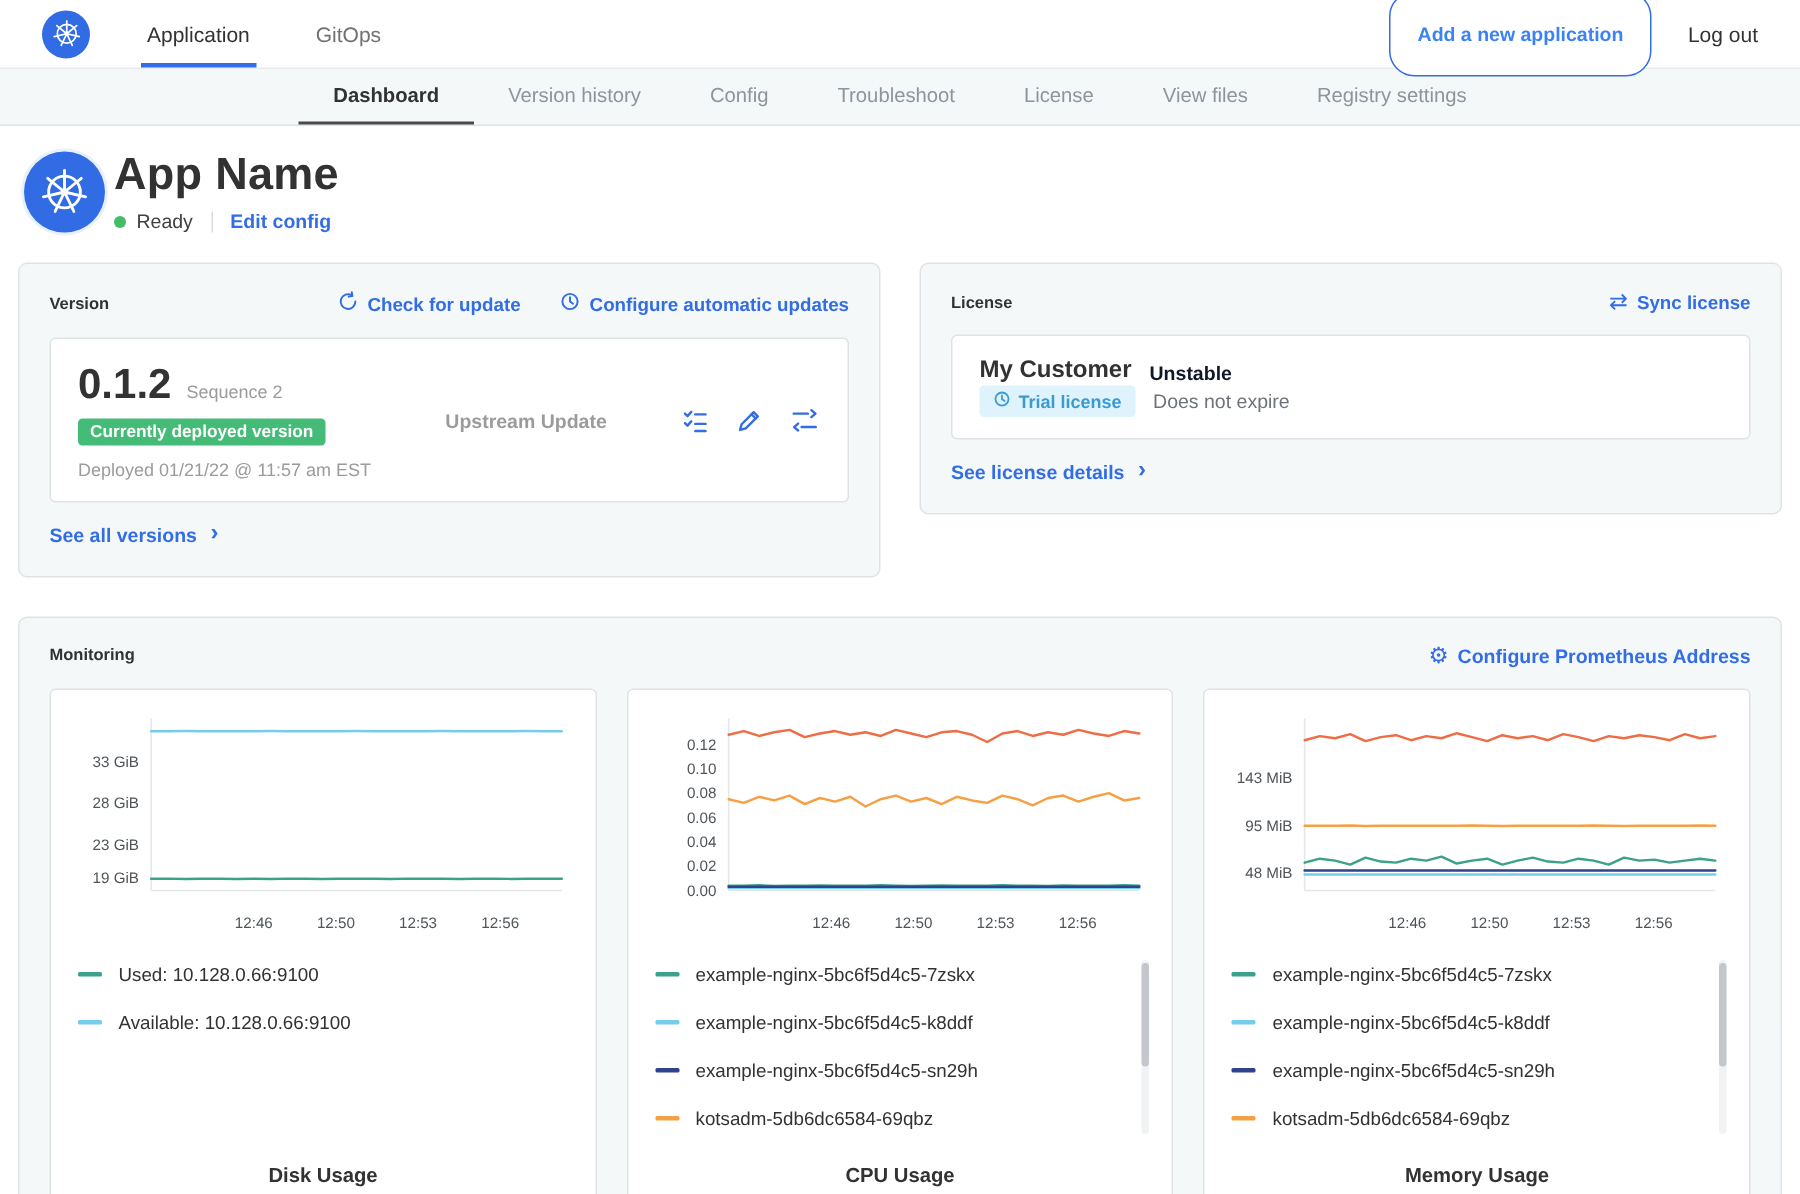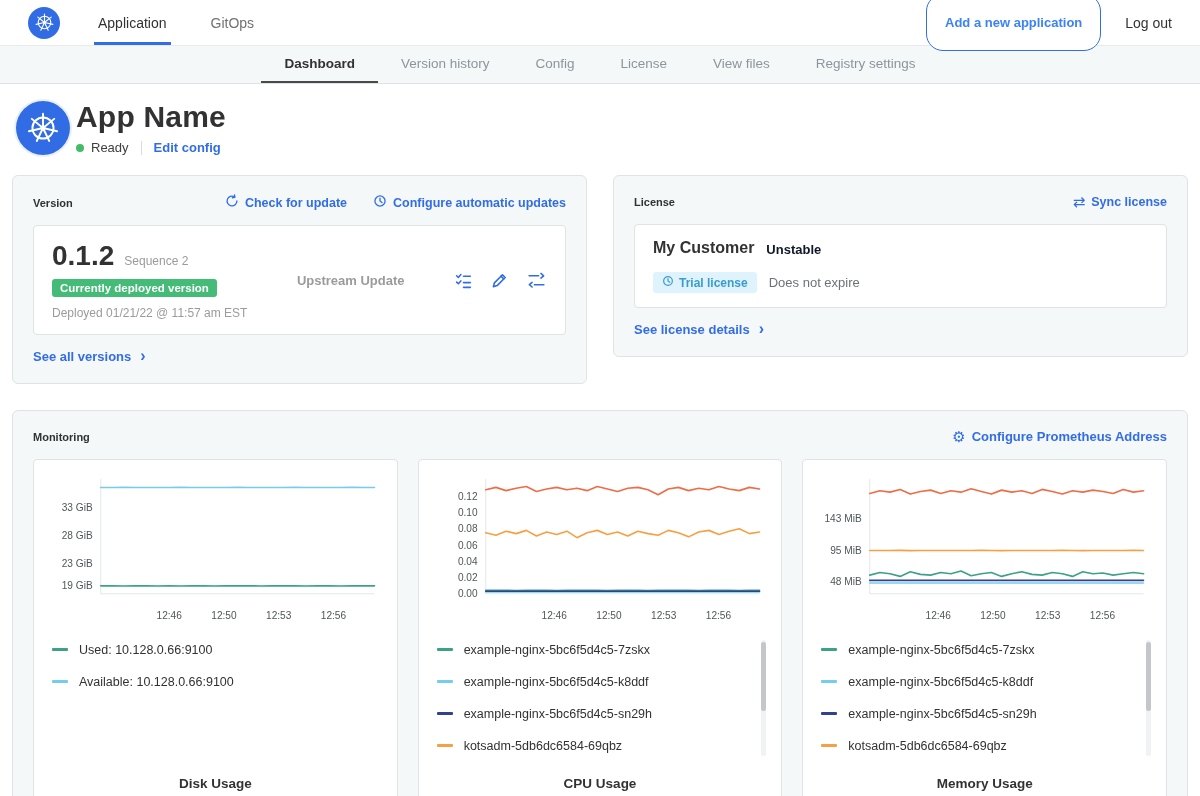--- a/index.html
+++ b/index.html
@@ -54,21 +54,21 @@
   .deployed-ts{font-size:12px;color:#9b9b9b;margin-top:9px}
   .upstream{font-size:13px;font-weight:700;color:#9b9b9b}
   .ver-icons{display:flex;gap:17px;align-items:center}
   .icon-btn{cursor:pointer;display:flex;background:none;border:none;padding:0}
   .see-link{margin-top:13px}
 
   
   .cust-row{display:flex;align-items:flex-end;gap:12px}
   .cust-name{font-size:16px;font-weight:700}
   .channel{font-size:13px;color:#0f172a;font-weight:600}
-  .lic-row2{display:flex;align-items:center;gap:12px;margin-top:15px}
+  .lic-row2{display:flex;align-items:center;gap:12px;margin-top:1px}
   .trial-badge{display:inline-flex;align-items:center;gap:5px;background:#dff3fc;color:#3b9bd1;font-size:12px;font-weight:600;padding:3px 9px;border-radius:3px}
   .expiry{font-size:13px;color:#6d7278}
 
   
   .monitoring{margin:26px 12px 16px}
   .charts-row{display:flex;gap:20px;align-items:stretch}
   .chart-card{flex:1;background:#fff;border:1px solid #dfe3e5;border-radius:4px;padding:14px 12px 12px;display:flex;flex-direction:column;min-height:330px}
   .plot svg{width:100%;display:block}
   .tick{font-size:10px;fill:#4f5559;font-family:"Liberation Sans","DejaVu Sans",sans-serif}
   .axis{stroke:#e3e7ea;stroke-width:1}
@@ -113,20 +113,23 @@
 
 <nav class="subnav">
   <div class="subnav-item active">
       <span>Dashboard</span>
     </div>
   <div class="subnav-item">
       <span>Version history</span>
     </div>
   <div class="subnav-item">
       <span>Config</span>
+    </div>
+  <div class="subnav-item">
+      <span>Troubleshoot</span>
     </div>
   <div class="subnav-item">
       <span>License</span>
     </div>
   <div class="subnav-item">
       <span>View files</span>
     </div>
   <div class="subnav-item">
       <span>Registry settings</span>
     </div>

